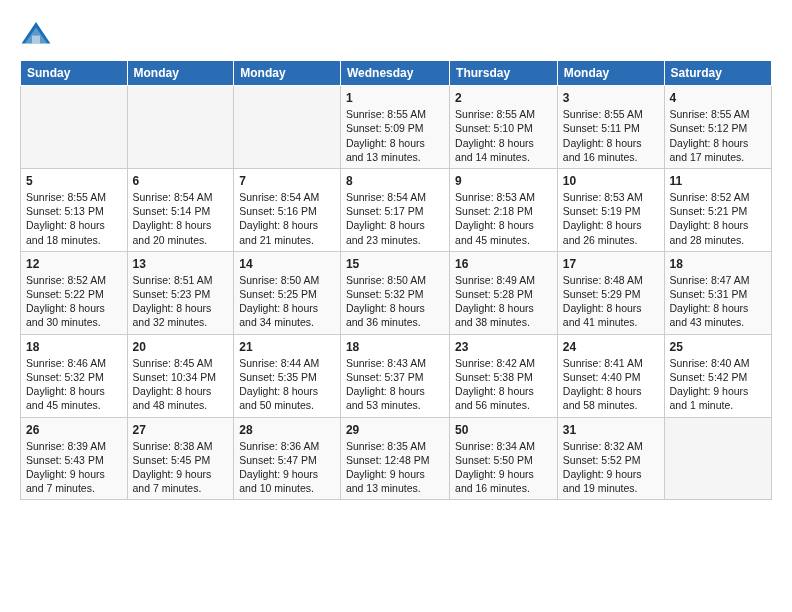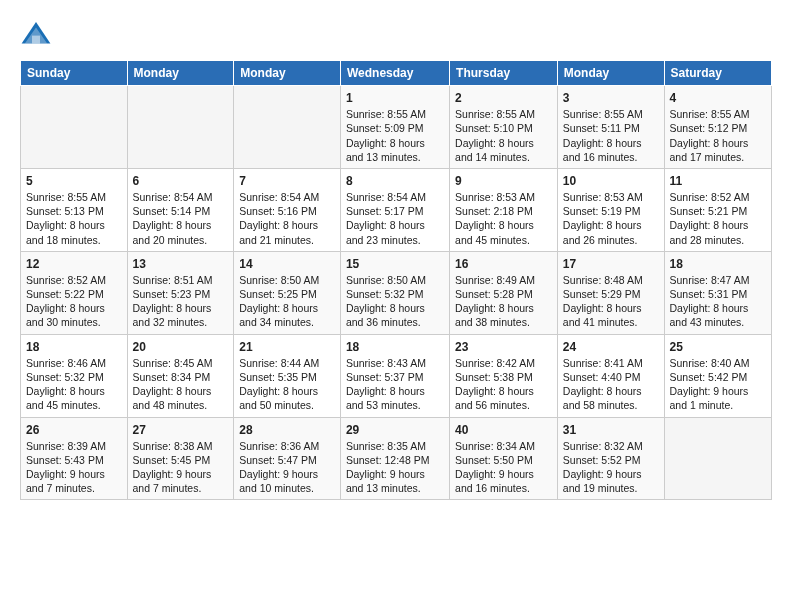--- a/index.html
+++ b/index.html
@@ -157,31 +157,31 @@
           <td><span class="day-num">12</span><span>Sunrise: 8:52 AM</span><br><span>Sunset: 5:22 PM</span><br><span>Daylight: 8 hours</span><br><span>and 30 minutes.</span><br></td>
           <td><span class="day-num">13</span><span>Sunrise: 8:51 AM</span><br><span>Sunset: 5:23 PM</span><br><span>Daylight: 8 hours</span><br><span>and 32 minutes.</span><br></td>
           <td><span class="day-num">14</span><span>Sunrise: 8:50 AM</span><br><span>Sunset: 5:25 PM</span><br><span>Daylight: 8 hours</span><br><span>and 34 minutes.</span><br></td>
           <td><span class="day-num">15</span><span>Sunrise: 8:50 AM</span><br><span>Sunset: 5:32 PM</span><br><span>Daylight: 8 hours</span><br><span>and 36 minutes.</span><br></td>
           <td><span class="day-num">16</span><span>Sunrise: 8:49 AM</span><br><span>Sunset: 5:28 PM</span><br><span>Daylight: 8 hours</span><br><span>and 38 minutes.</span><br></td>
           <td><span class="day-num">17</span><span>Sunrise: 8:48 AM</span><br><span>Sunset: 5:29 PM</span><br><span>Daylight: 8 hours</span><br><span>and 41 minutes.</span><br></td>
           <td><span class="day-num">18</span><span>Sunrise: 8:47 AM</span><br><span>Sunset: 5:31 PM</span><br><span>Daylight: 8 hours</span><br><span>and 43 minutes.</span><br></td>
         </tr>
         <tr>
           <td><span class="day-num">18</span><span>Sunrise: 8:46 AM</span><br><span>Sunset: 5:32 PM</span><br><span>Daylight: 8 hours</span><br><span>and 45 minutes.</span><br></td>
-          <td><span class="day-num">20</span><span>Sunrise: 8:45 AM</span><br><span>Sunset: 8:34 PM</span><br><span>Daylight: 8 hours</span><br><span>and 48 minutes.</span><br></td>
+          <td><span class="day-num">20</span><span>Sunrise: 8:45 AM</span><br><span>Sunset: 10:34 PM</span><br><span>Daylight: 8 hours</span><br><span>and 48 minutes.</span><br></td>
           <td><span class="day-num">21</span><span>Sunrise: 8:44 AM</span><br><span>Sunset: 5:35 PM</span><br><span>Daylight: 8 hours</span><br><span>and 50 minutes.</span><br></td>
           <td><span class="day-num">18</span><span>Sunrise: 8:43 AM</span><br><span>Sunset: 5:37 PM</span><br><span>Daylight: 8 hours</span><br><span>and 53 minutes.</span><br></td>
           <td><span class="day-num">23</span><span>Sunrise: 8:42 AM</span><br><span>Sunset: 5:38 PM</span><br><span>Daylight: 8 hours</span><br><span>and 56 minutes.</span><br></td>
           <td><span class="day-num">24</span><span>Sunrise: 8:41 AM</span><br><span>Sunset: 4:40 PM</span><br><span>Daylight: 8 hours</span><br><span>and 58 minutes.</span><br></td>
           <td><span class="day-num">25</span><span>Sunrise: 8:40 AM</span><br><span>Sunset: 5:42 PM</span><br><span>Daylight: 9 hours</span><br><span>and 1 minute.</span><br></td>
         </tr>
         <tr>
           <td><span class="day-num">26</span><span>Sunrise: 8:39 AM</span><br><span>Sunset: 5:43 PM</span><br><span>Daylight: 9 hours</span><br><span>and 7 minutes.</span><br></td>
           <td><span class="day-num">27</span><span>Sunrise: 8:38 AM</span><br><span>Sunset: 5:45 PM</span><br><span>Daylight: 9 hours</span><br><span>and 7 minutes.</span><br></td>
           <td><span class="day-num">28</span><span>Sunrise: 8:36 AM</span><br><span>Sunset: 5:47 PM</span><br><span>Daylight: 9 hours</span><br><span>and 10 minutes.</span><br></td>
           <td><span class="day-num">29</span><span>Sunrise: 8:35 AM</span><br><span>Sunset: 12:48 PM</span><br><span>Daylight: 9 hours</span><br><span>and 13 minutes.</span><br></td>
-          <td><span class="day-num">40</span><span>Sunrise: 8:34 AM</span><br><span>Sunset: 5:50 PM</span><br><span>Daylight: 9 hours</span><br><span>and 16 minutes.</span><br></td>
+          <td><span class="day-num">50</span><span>Sunrise: 8:34 AM</span><br><span>Sunset: 5:50 PM</span><br><span>Daylight: 9 hours</span><br><span>and 16 minutes.</span><br></td>
           <td><span class="day-num">31</span><span>Sunrise: 8:32 AM</span><br><span>Sunset: 5:52 PM</span><br><span>Daylight: 9 hours</span><br><span>and 19 minutes.</span><br></td>
           <td class="empty"></td>
         </tr>
       </tbody>
   </table>
 </div>
 
 </body></html>

